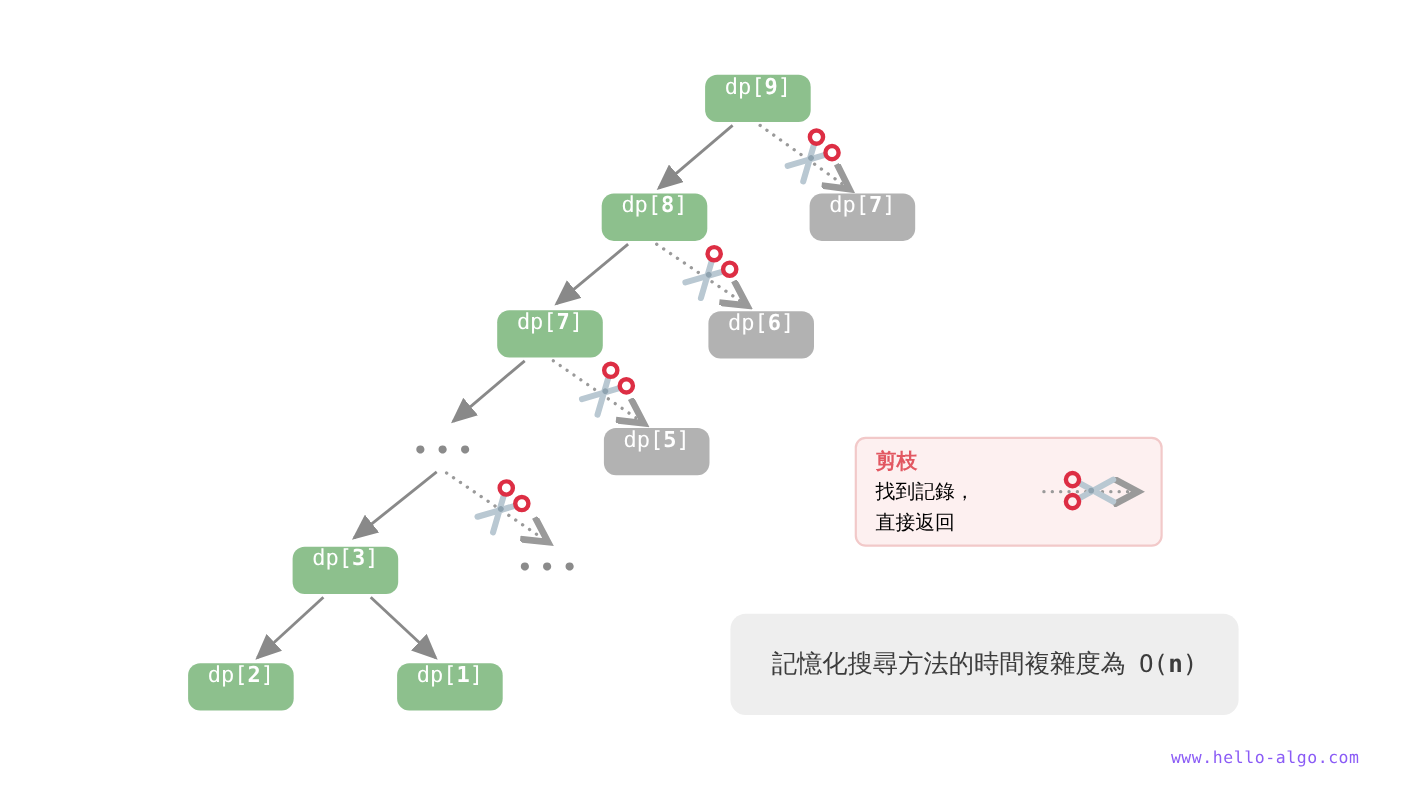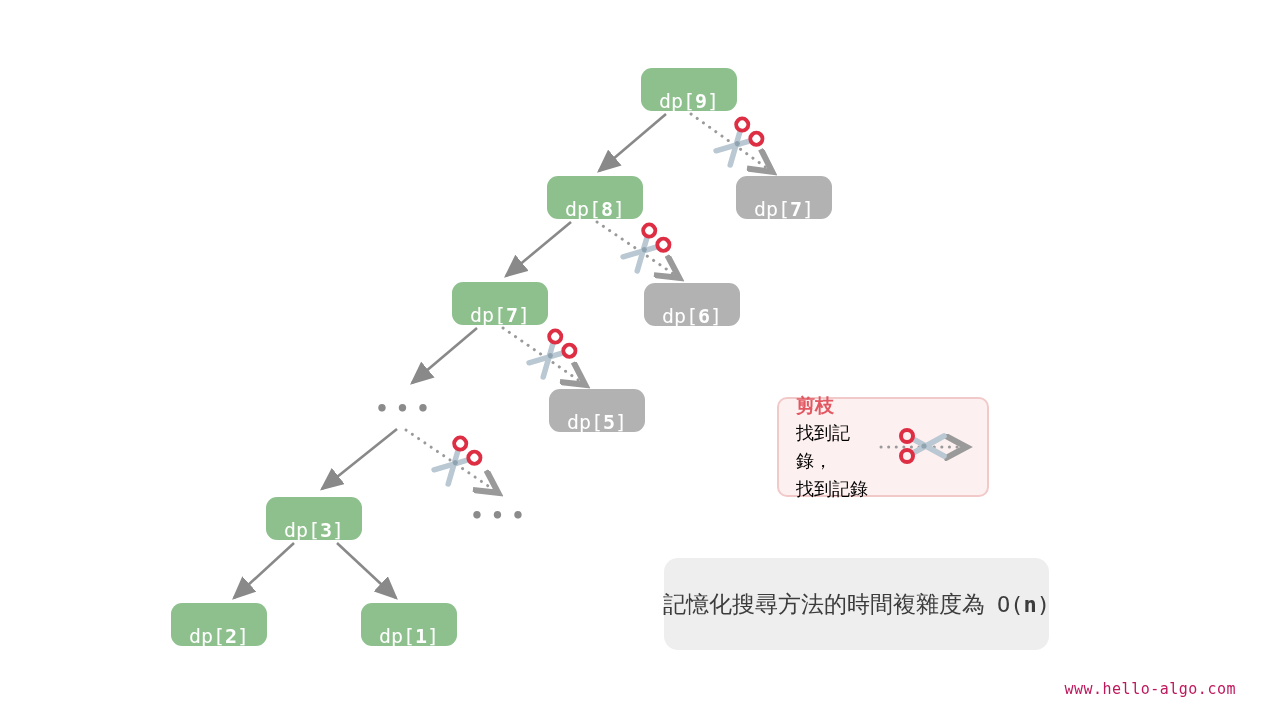--- a/index.html
+++ b/index.html
@@ -3,51 +3,51 @@
 <meta charset="utf-8">
 <style>
   html,body{margin:0;padding:0;background:#ffffff;}
   #stage{
     position:relative;width:1280px;height:720px;background:#fff;overflow:hidden;
     font-family:"Liberation Sans","DejaVu Sans",sans-serif;
   }
   #edges{position:absolute;left:0;top:0;}
   .node{
     position:absolute;width:96px;height:43px;border-radius:11px;
-    display:flex;align-items:flex-end;justify-content:center;
+    display:flex;align-items:flex-start;justify-content:center;
     color:#fff;font-family:"DejaVu Sans Mono",monospace;font-size:20px;
     line-height:1;white-space:nowrap;
   }
   .node.green{background:var(--node-green,#8dc08d);}
   .node.gray{background:var(--node-gray,#b2b2b2);}
   .node b{font-weight:bold;}
   .ellipsis{
     position:absolute;width:64px;text-align:center;color:#8b8b8b;
     font-size:21px;font-weight:bold;letter-spacing:7px;line-height:1;
     font-family:"DejaVu Sans",sans-serif;
   }
   .legend{
-    position:absolute;left:777px;top:397px;width:212px;height:100px;
+    position:absolute;left:777px;top:397px;width:280px;height:100px;
     background:var(--legend-bg,#fdf0f0);border:2px solid var(--legend-border,#f2c9c9);
     border-radius:10px;box-sizing:border-box;display:flex;align-items:center;
   }
   .legend-text{padding:8px 0 8px 17px;flex:1;}
   .legend-title{color:var(--legend-title,#e25862);font-weight:bold;font-size:19px;line-height:27px;}
   .legend-line{color:#000000;font-size:18px;line-height:28px;}
   .legend-art{width:118px;height:60px;flex:none;}
   .note{
-    position:absolute;left:664px;top:558px;width:385px;height:92px;
+    position:absolute;left:664px;top:558px;width:462px;height:92px;
     background:var(--note-bg,#eeeeee);border-radius:14px;
     display:flex;flex-direction:column;align-items:center;justify-content:center;
     color:#3c3c3c;font-size:23px;line-height:38px;white-space:nowrap;
   }
   .note .mono{font-family:"DejaVu Sans Mono",monospace;font-size:22px;}
   .note .gap{display:inline-block;width:12px;}
   .watermark{
-    position:absolute;right:44px;bottom:22px;color:#be185d;
+    position:absolute;right:44px;bottom:22px;color:#8b5cf6;
     font-family:"DejaVu Sans Mono",monospace;font-size:15px;letter-spacing:.5px;
   }
 </style>
 </head>
 <body>
 
 <div id="stage">
 
   <svg id="edges" width="1280" height="720">
     <defs>
@@ -138,21 +138,21 @@
       <span>]</span>
     </div>
 
   <div class="ellipsis" style="left:374px;top:399px">•••</div>
   <div class="ellipsis" style="left:469px;top:506px">•••</div>
 
   <div class="legend">
     <div class="legend-text">
       <div class="legend-title">剪枝</div>
       <div class="legend-line">找到記錄，</div>
-      <div class="legend-line">找到記錄</div>
+      <div class="legend-line">直接返回</div>
     </div>
     <svg class="legend-art" viewBox="0 0 118 60">
       <line x1="12" y1="30" x2="96" y2="30" stroke="#9a9a9a" stroke-width="3" stroke-linecap="round" stroke-dasharray="0.1 7.5" marker-end="url(#ah-open)"></line>
       <g transform="translate(54,29)">
           <use href="#scissors"></use>
         </g>
     </svg>
   </div>
 
   <div class="note">

